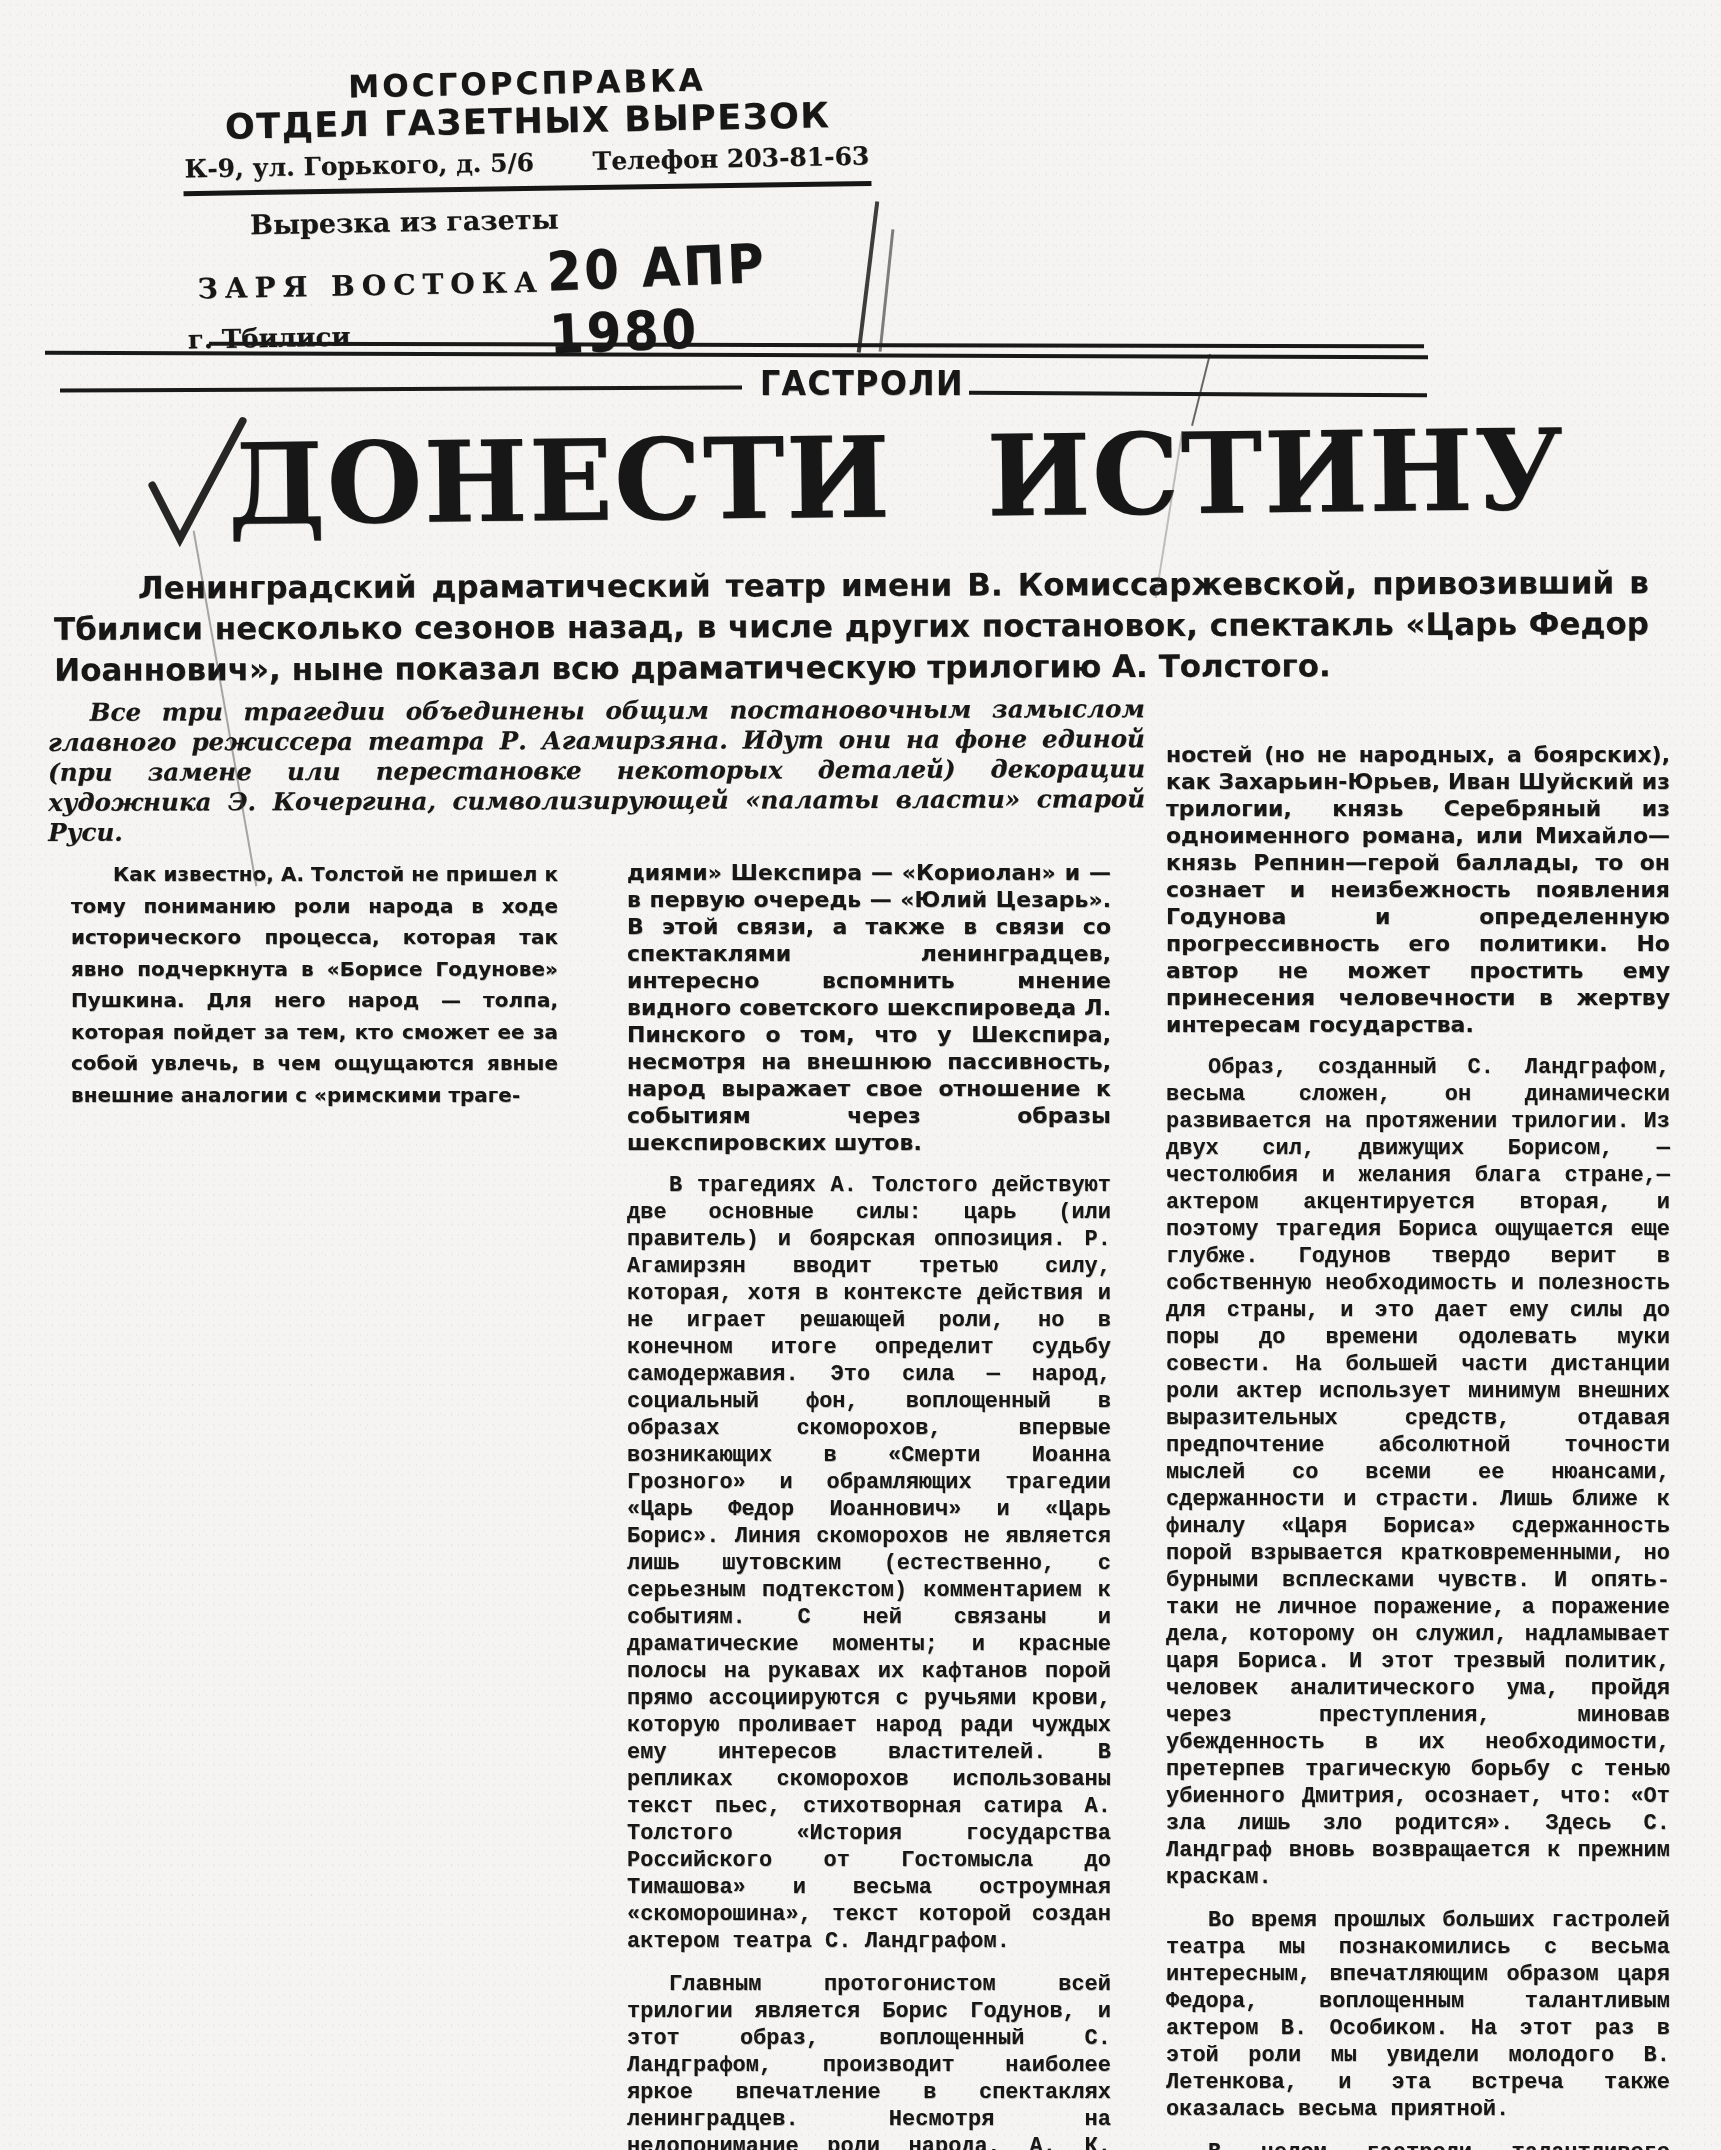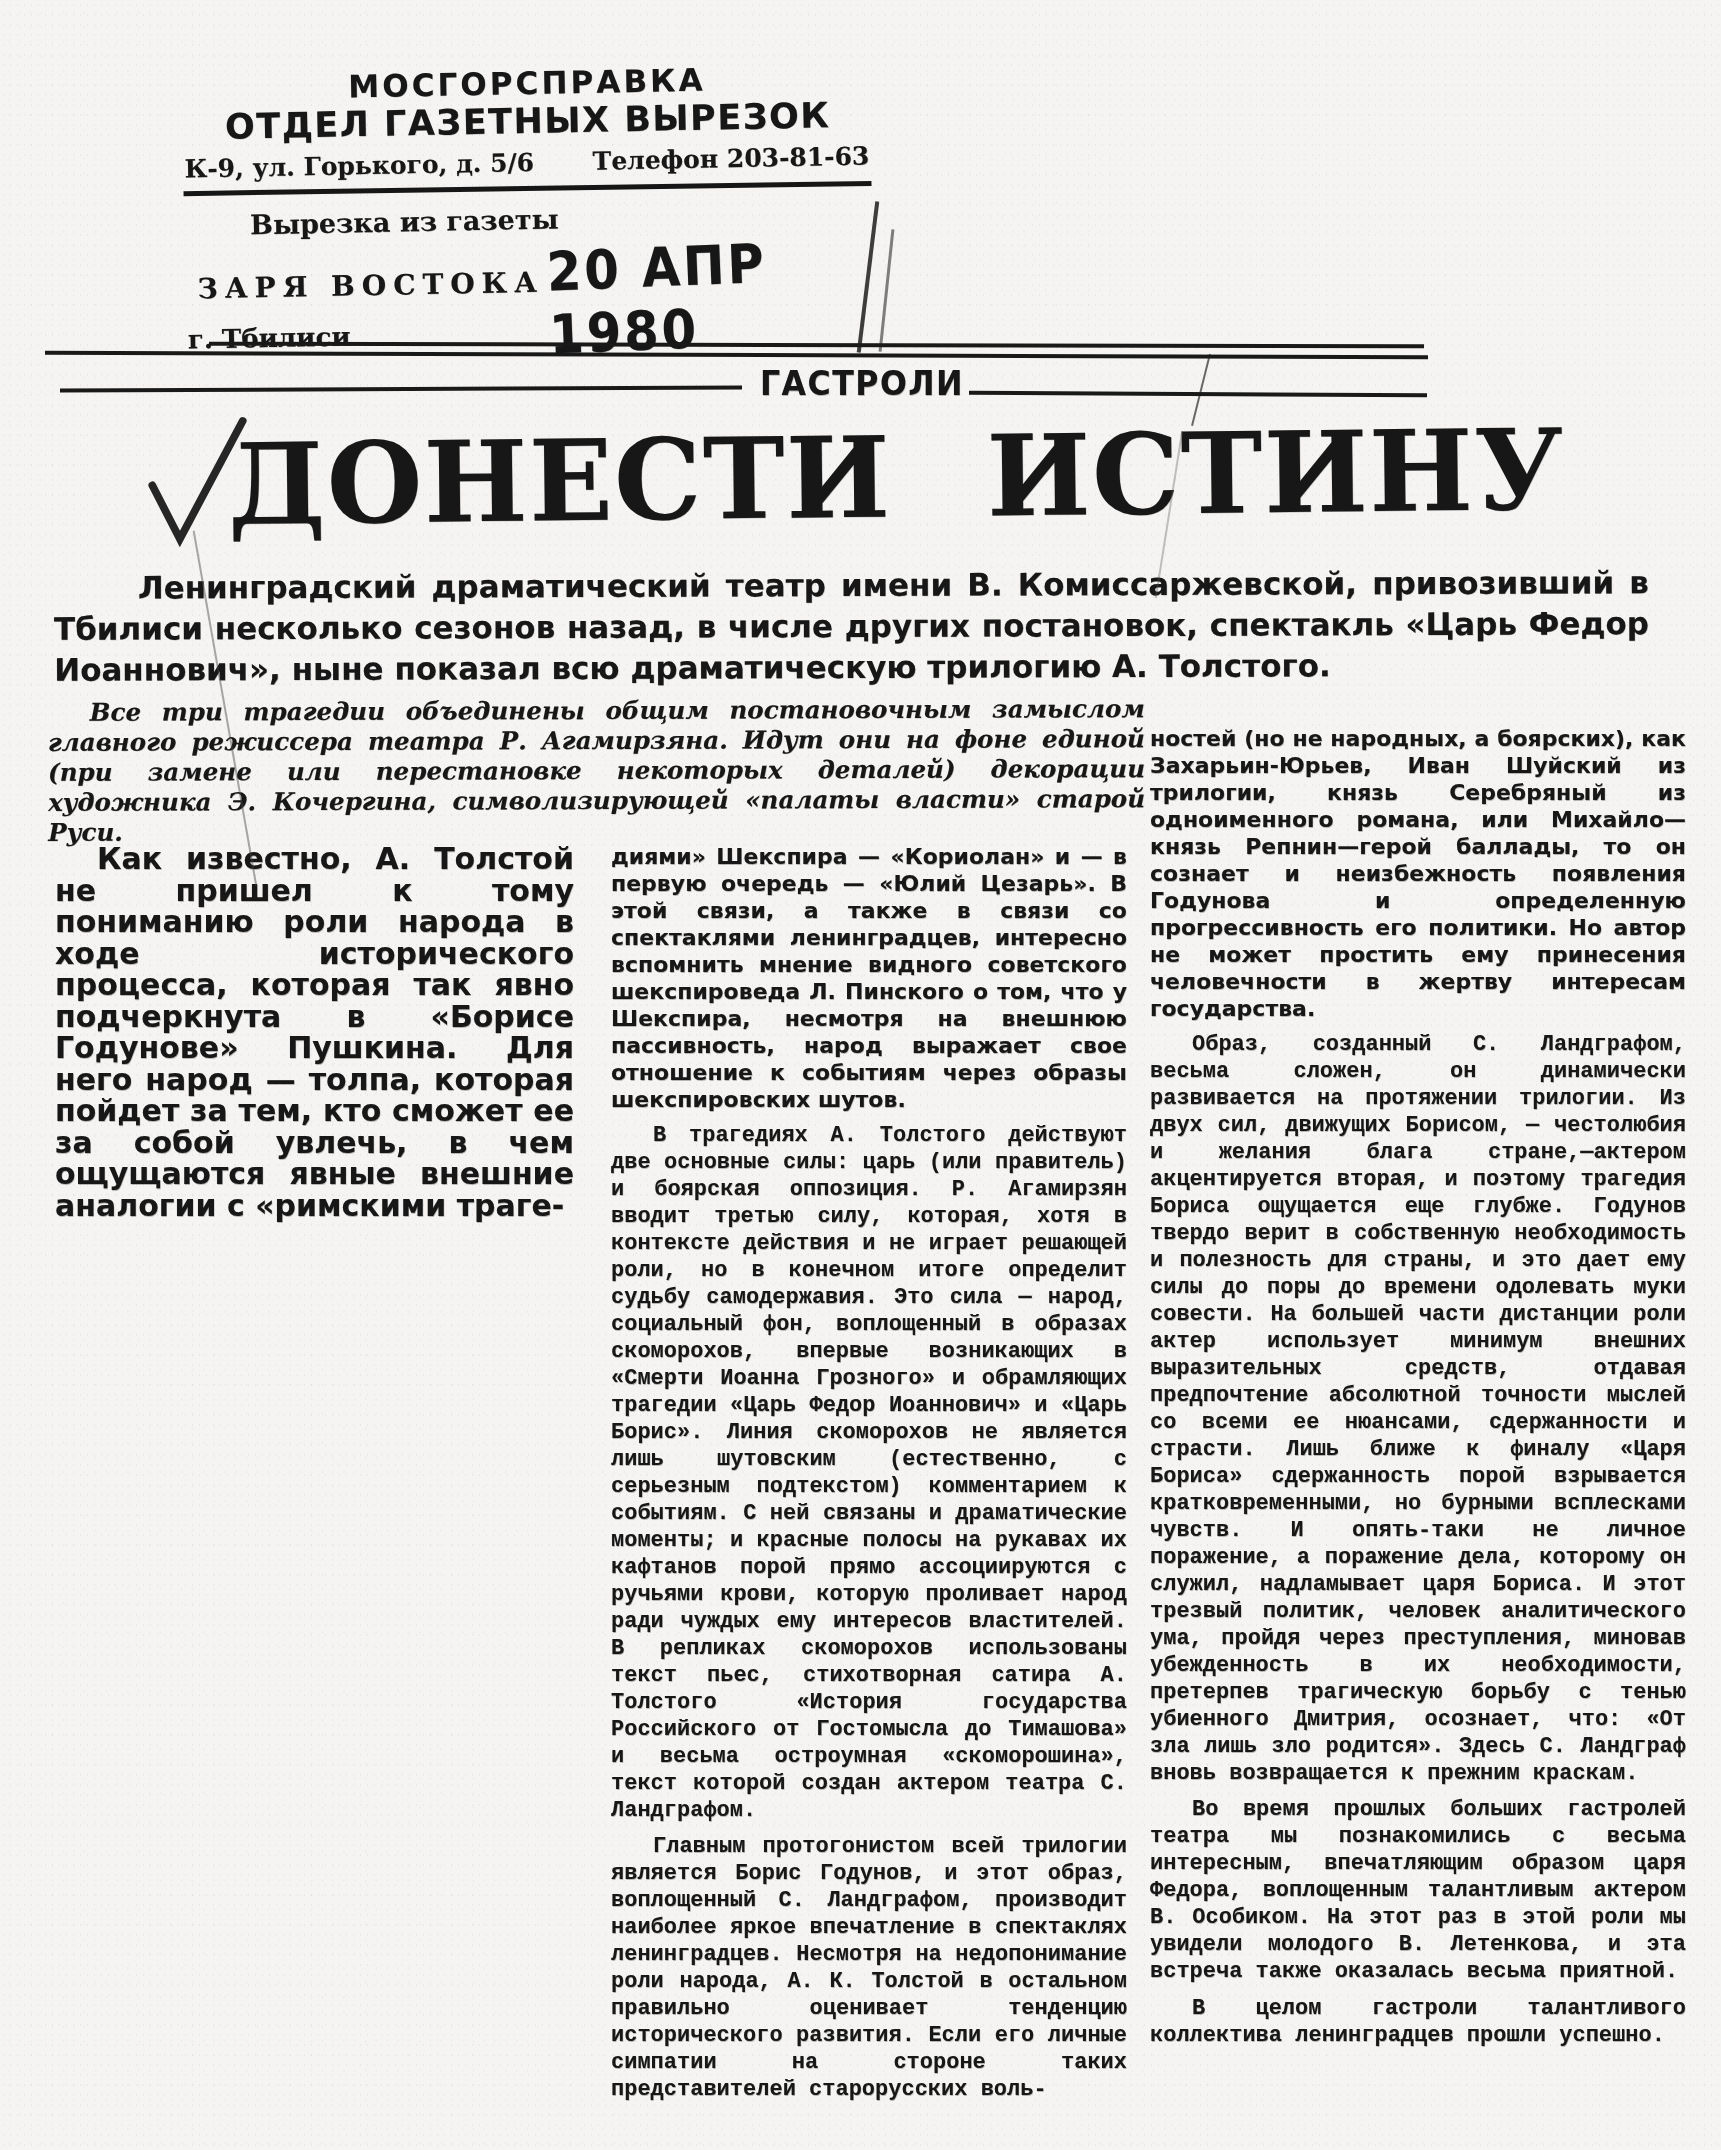--- a/index.html
+++ b/index.html
@@ -52,24 +52,24 @@
     font-size:31px;line-height:41px;font-weight:bold;
     text-align:justify;text-indent:84px;transform:rotate(-0.2deg);
   }
   .subhead{
     left:48px;top:696px;width:1097px;
     font-family:"DejaVu Serif",serif;font-style:italic;font-weight:bold;
     font-size:24.6px;line-height:30px;text-align:justify;text-indent:42px;
     transform:rotate(-0.2deg);
   }
   .col{text-align:justify;font-weight:bold;}
-  .col p{margin:0;text-indent:42px;}
+  .col p{margin:16px;text-indent:42px;}
   .col p + p{margin-top:9.2px;font-family:Liberation Mono, monospace;}
   .col p.noindent{text-indent:0;}
-  .col1{left:55px;top:843px;width:519px;font-size:30px;line-height:31.5px;}
+  .col1{left:55px;top:843px;width:519px;font-size:20px;line-height:31.5px;}
   .col2{left:611px;top:843px;width:516px;font-size:22px;line-height:27px;}
   .col3{left:1150px;top:725px;width:536px;font-size:22px;line-height:27px;}
 
   
   .scratch{background:#1c1c1c;}
   .scratch1{left:866px;top:201px;width:3.8px;height:152px;transform:rotate(7deg);opacity:.85;}
   .scratch2{left:885px;top:229px;width:3.1px;height:123px;transform:rotate(6deg);opacity:.55;}
   .scratch3{left:1200px;top:353px;width:2.3px;height:74px;transform:rotate(14deg);opacity:.65;}
   .crease1{left:224px;top:528px;width:2.3px;height:361px;transform:rotate(-10deg);background:#444;opacity:.45;}
   .crease2{left:1168px;top:430px;width:1.5px;height:169px;transform:rotate(9deg);background:#555;opacity:.35;}

